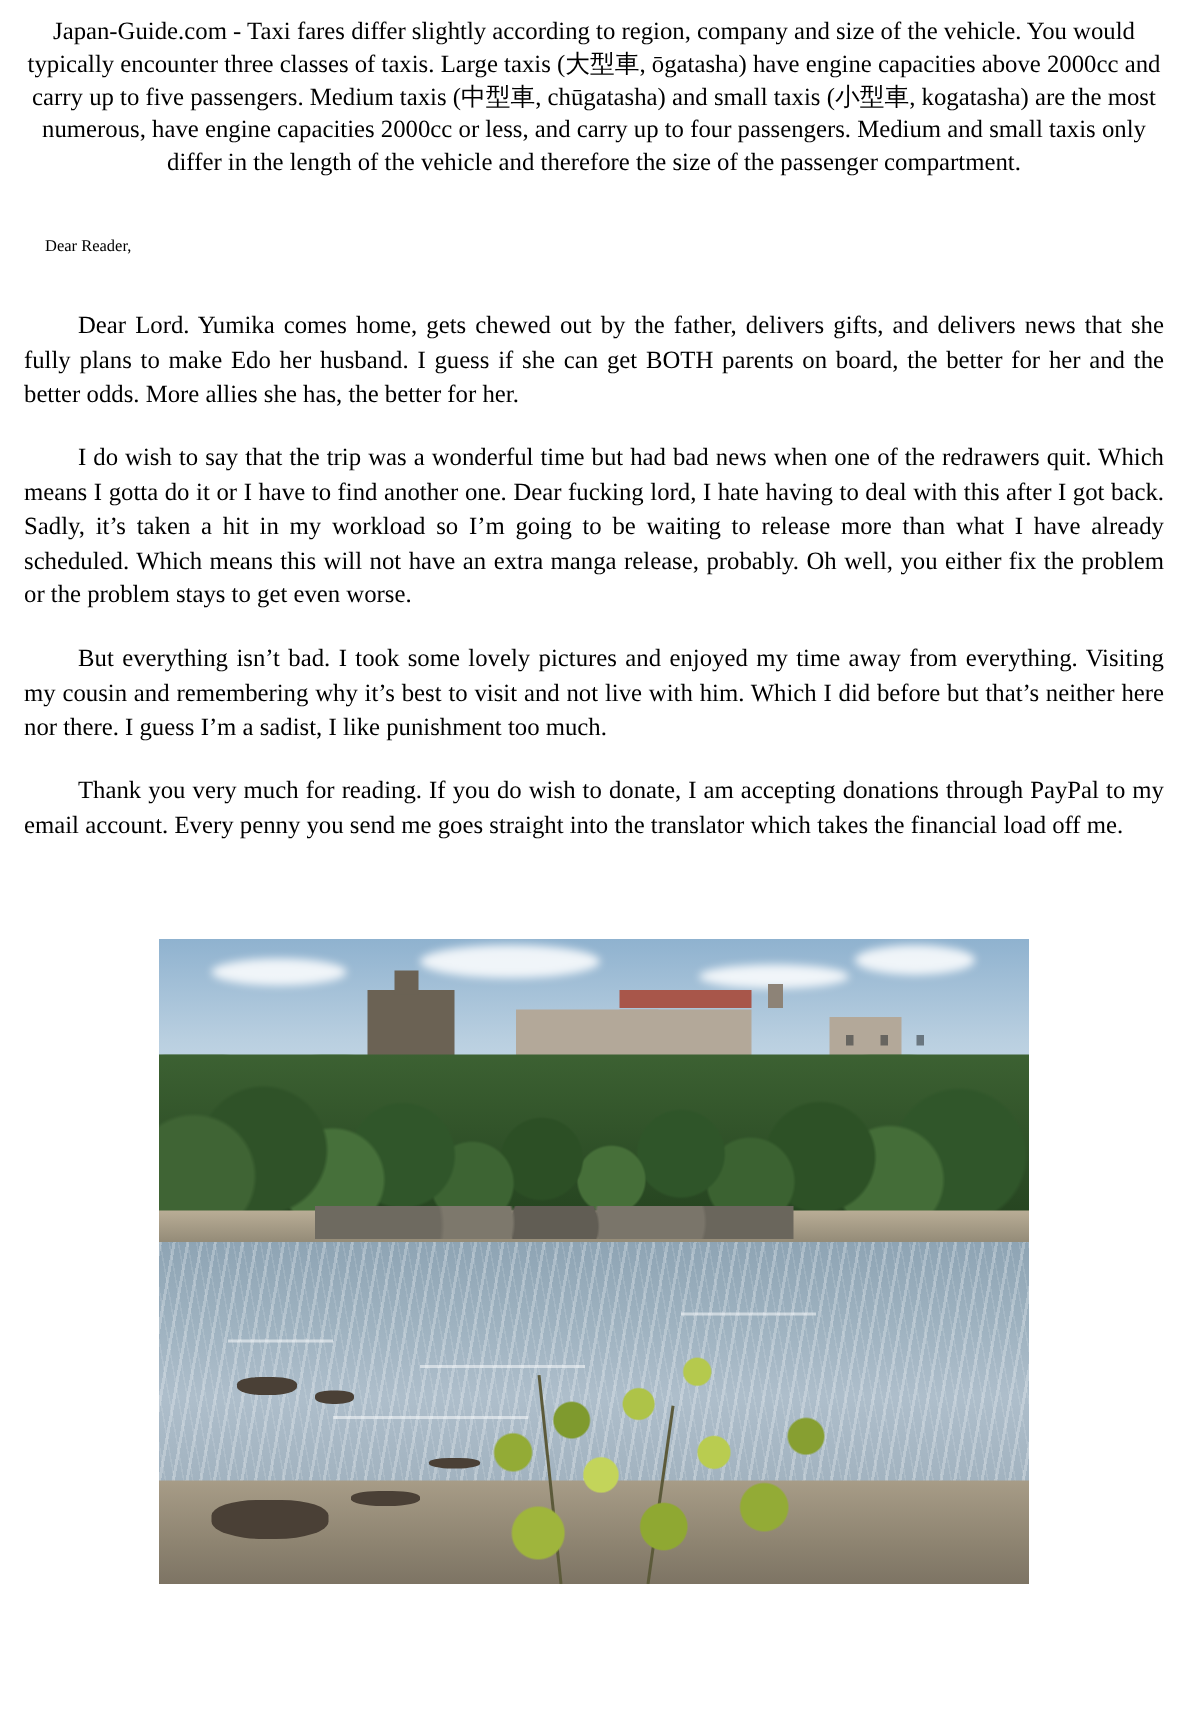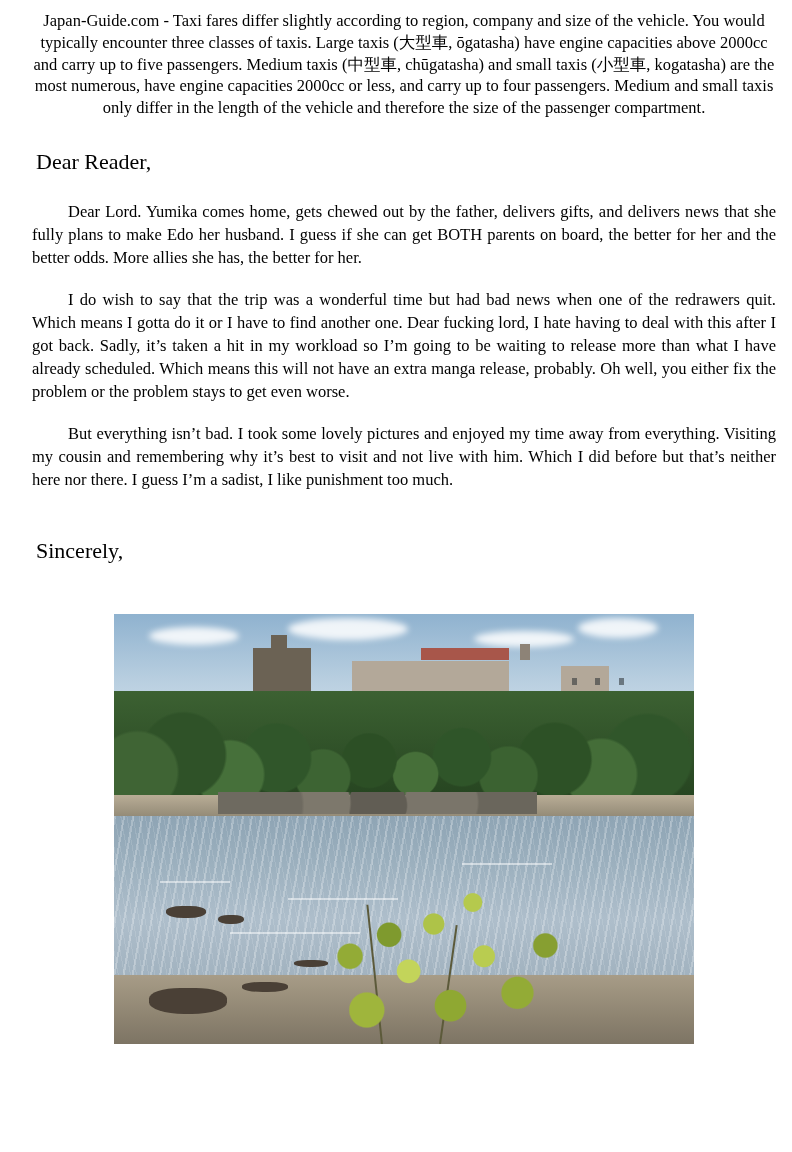--- a/index.html
+++ b/index.html
@@ -12,44 +12,44 @@
     height: 1152px;
     font-family: "Liberation Serif", serif;
     color: #000000;
     overflow: hidden;
   }
   .page {
     width: 792px;
     height: 936px;
     position: relative;
     box-sizing: border-box;
-    padding: 10px 16px 0 32px;
+    padding: 10px 16px 0 16px;
   }
   .intro {
     font-size: 16.5px;
     line-height: 1.32;
     text-align: center;
     margin: 0 0 2px 0;
   }
   p.body-par {
     font-size: 16.5px;
     line-height: 1.38;
     margin: 0;
     text-align: justify;
     text-justify: inter-word;
   }
   p.indent {
     text-indent: 36px;
   }
   .gap-lg { height: 22px; }
   .gap-md { height: 20px; }
   .salutation, .closing, .signature {
-    font-size: 22px;
+    font-size: 11px;
     line-height: 1.38;
-    margin: 4px;
+    margin: 14px;
   }
   .photo-wrap {
     margin-top: 24px;
     display: flex;
     justify-content: center;
   }
   .photo {
     width: 580px;
     height: 430px;
     position: relative;
@@ -210,24 +210,24 @@
   <div class="gap-md"></div>
 
   <p class="body-par indent">I do wish to say that the trip was a wonderful time but had bad news when one of the redrawers quit.  Which means I gotta do it or I have to find another one.  Dear fucking lord, I hate having to deal with this after I got back. Sadly, it’s taken a hit in my workload so I’m going to be waiting to release more than what I have already scheduled.  Which means this will not have an extra manga release, probably.  Oh well, you either fix the problem or the problem stays to get even worse.</p>
 
   <div class="gap-md"></div>
 
   <p class="body-par indent">But everything isn’t bad.  I took some lovely pictures and enjoyed my time away from everything.  Visiting my cousin and remembering why it’s best to visit and not live with him.  Which I did before but that’s neither here nor there.  I guess I’m a sadist, I like punishment too much.</p>
 
   <div class="gap-md"></div>
 
-
-  <div class="gap-md"></div>
-
-  <p class="closing">Sincerely,</p>
+  <p class="body-par indent">Thank you very much for reading.  If you do wish to donate, I am accepting donations through PayPal to my email account.  Every penny you send me goes straight into the translator which takes the financial load off me.</p>
+
+  <div class="gap-md"></div>
+
 
   <div class="gap-md"></div>
 
 
   <div class="photo-wrap">
     <div class="photo">
 
       <div class="ph-sky"></div>
       <div class="ph-cloud" style="left:6%; top:3%; width:90px; height:18px;"></div>
       <div class="ph-cloud" style="left:30%; top:1%; width:120px; height:22px;"></div>

